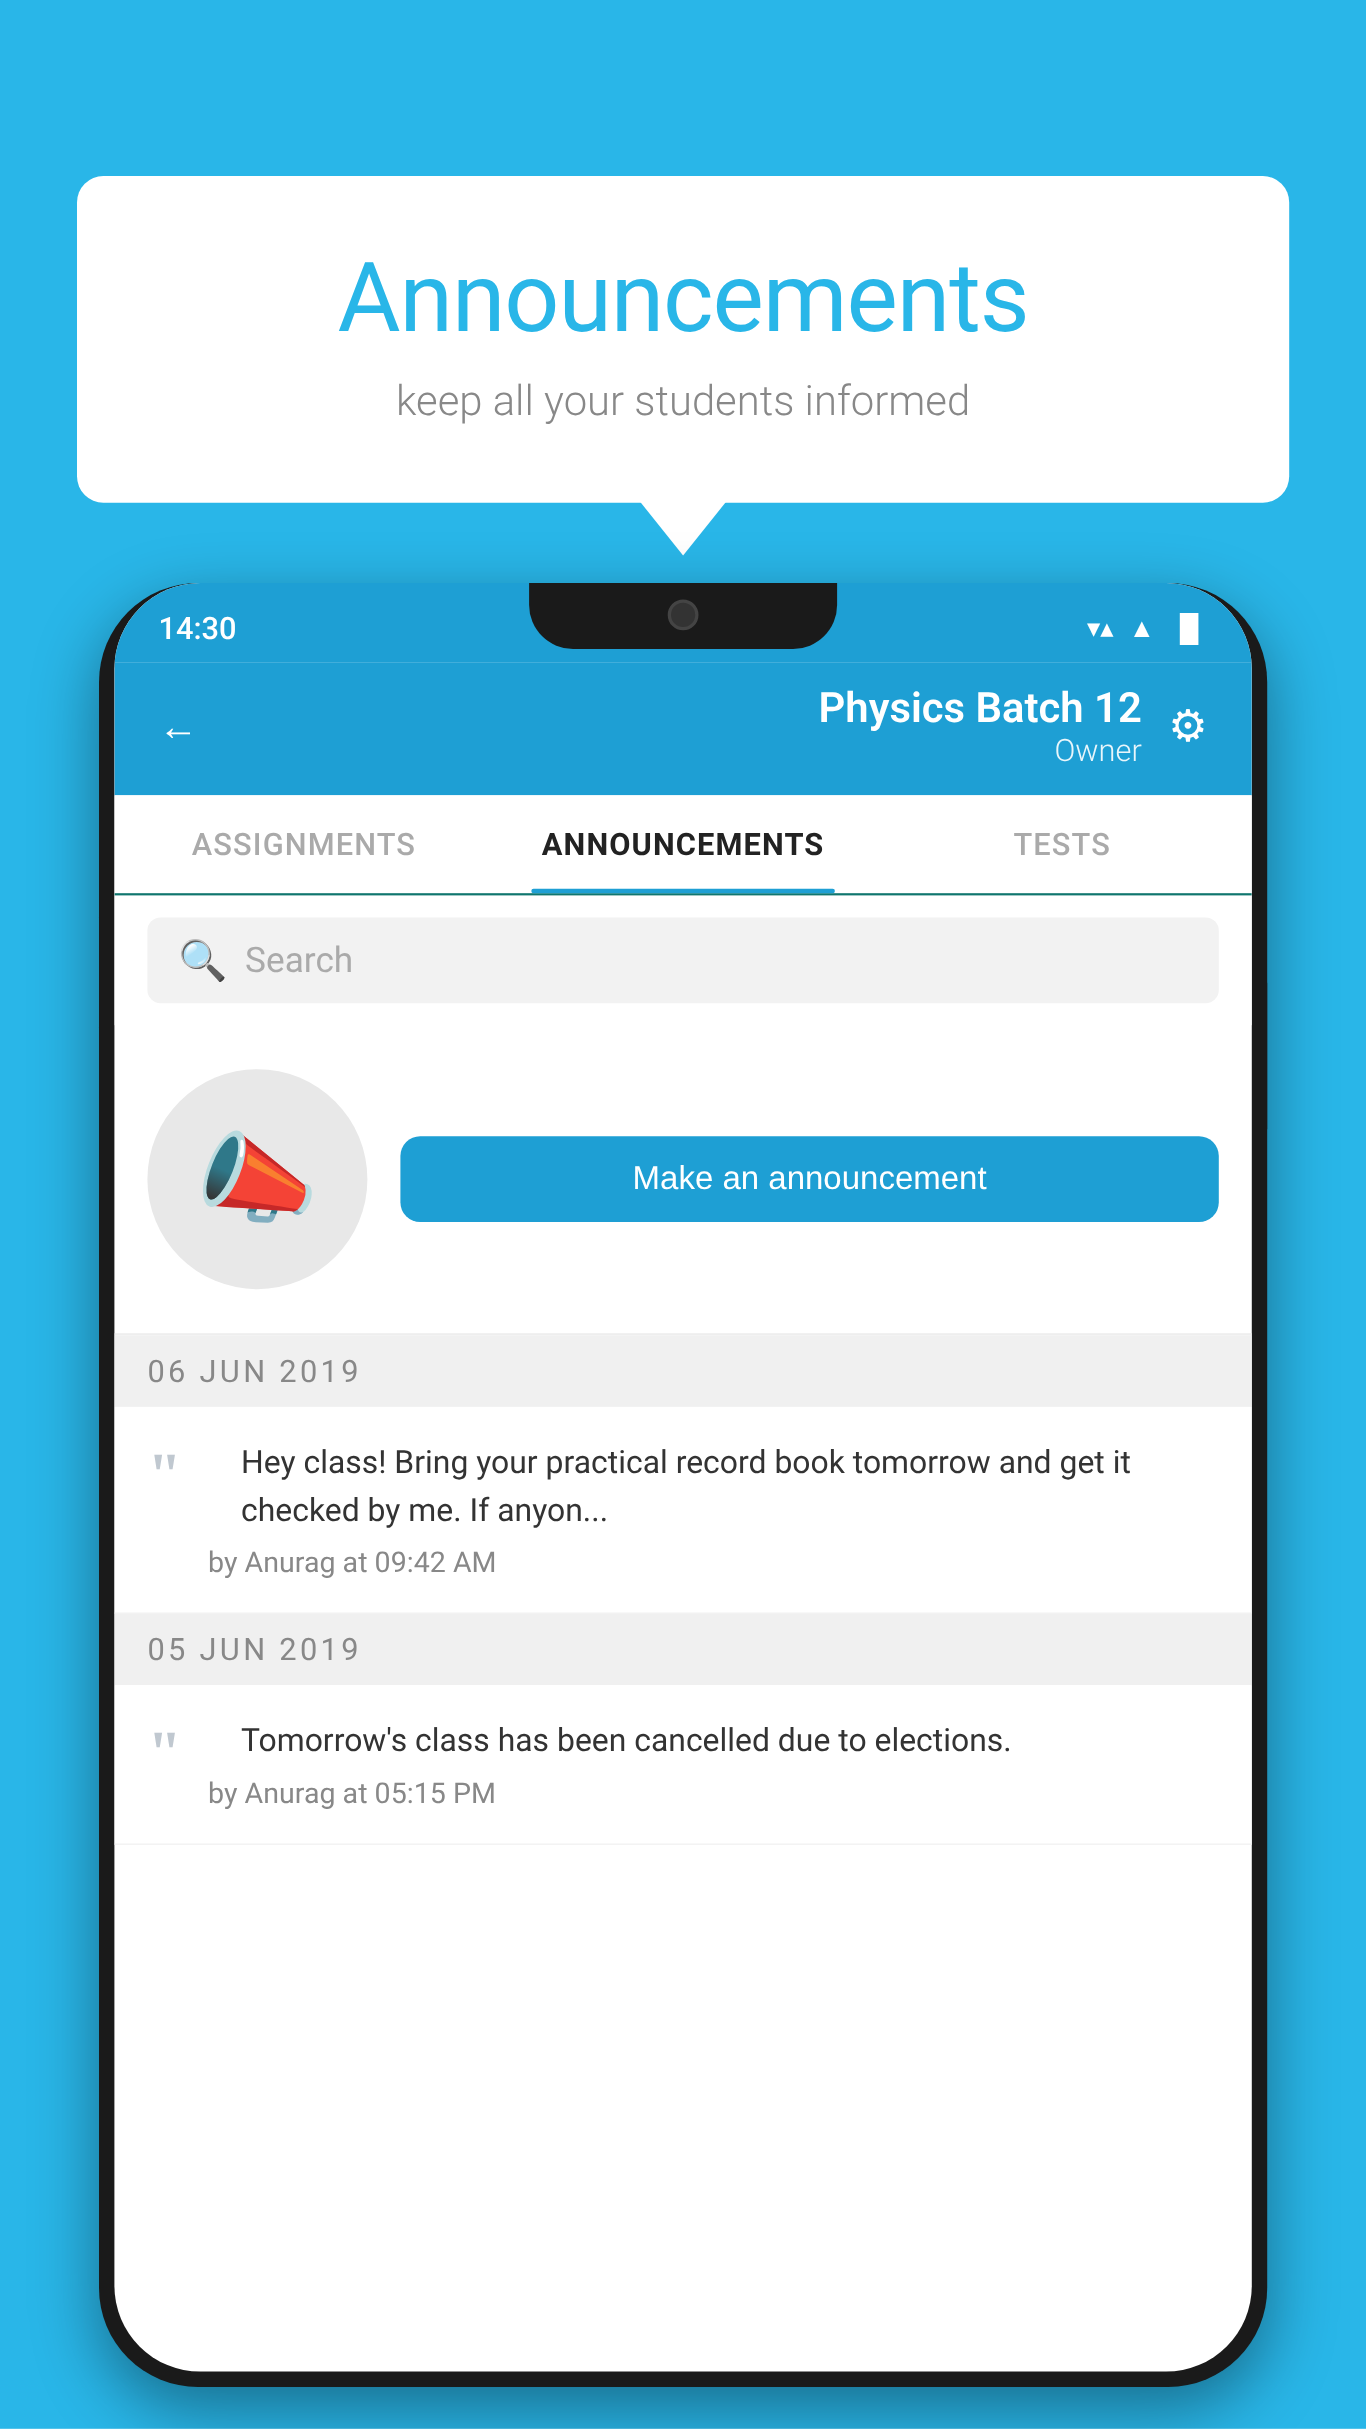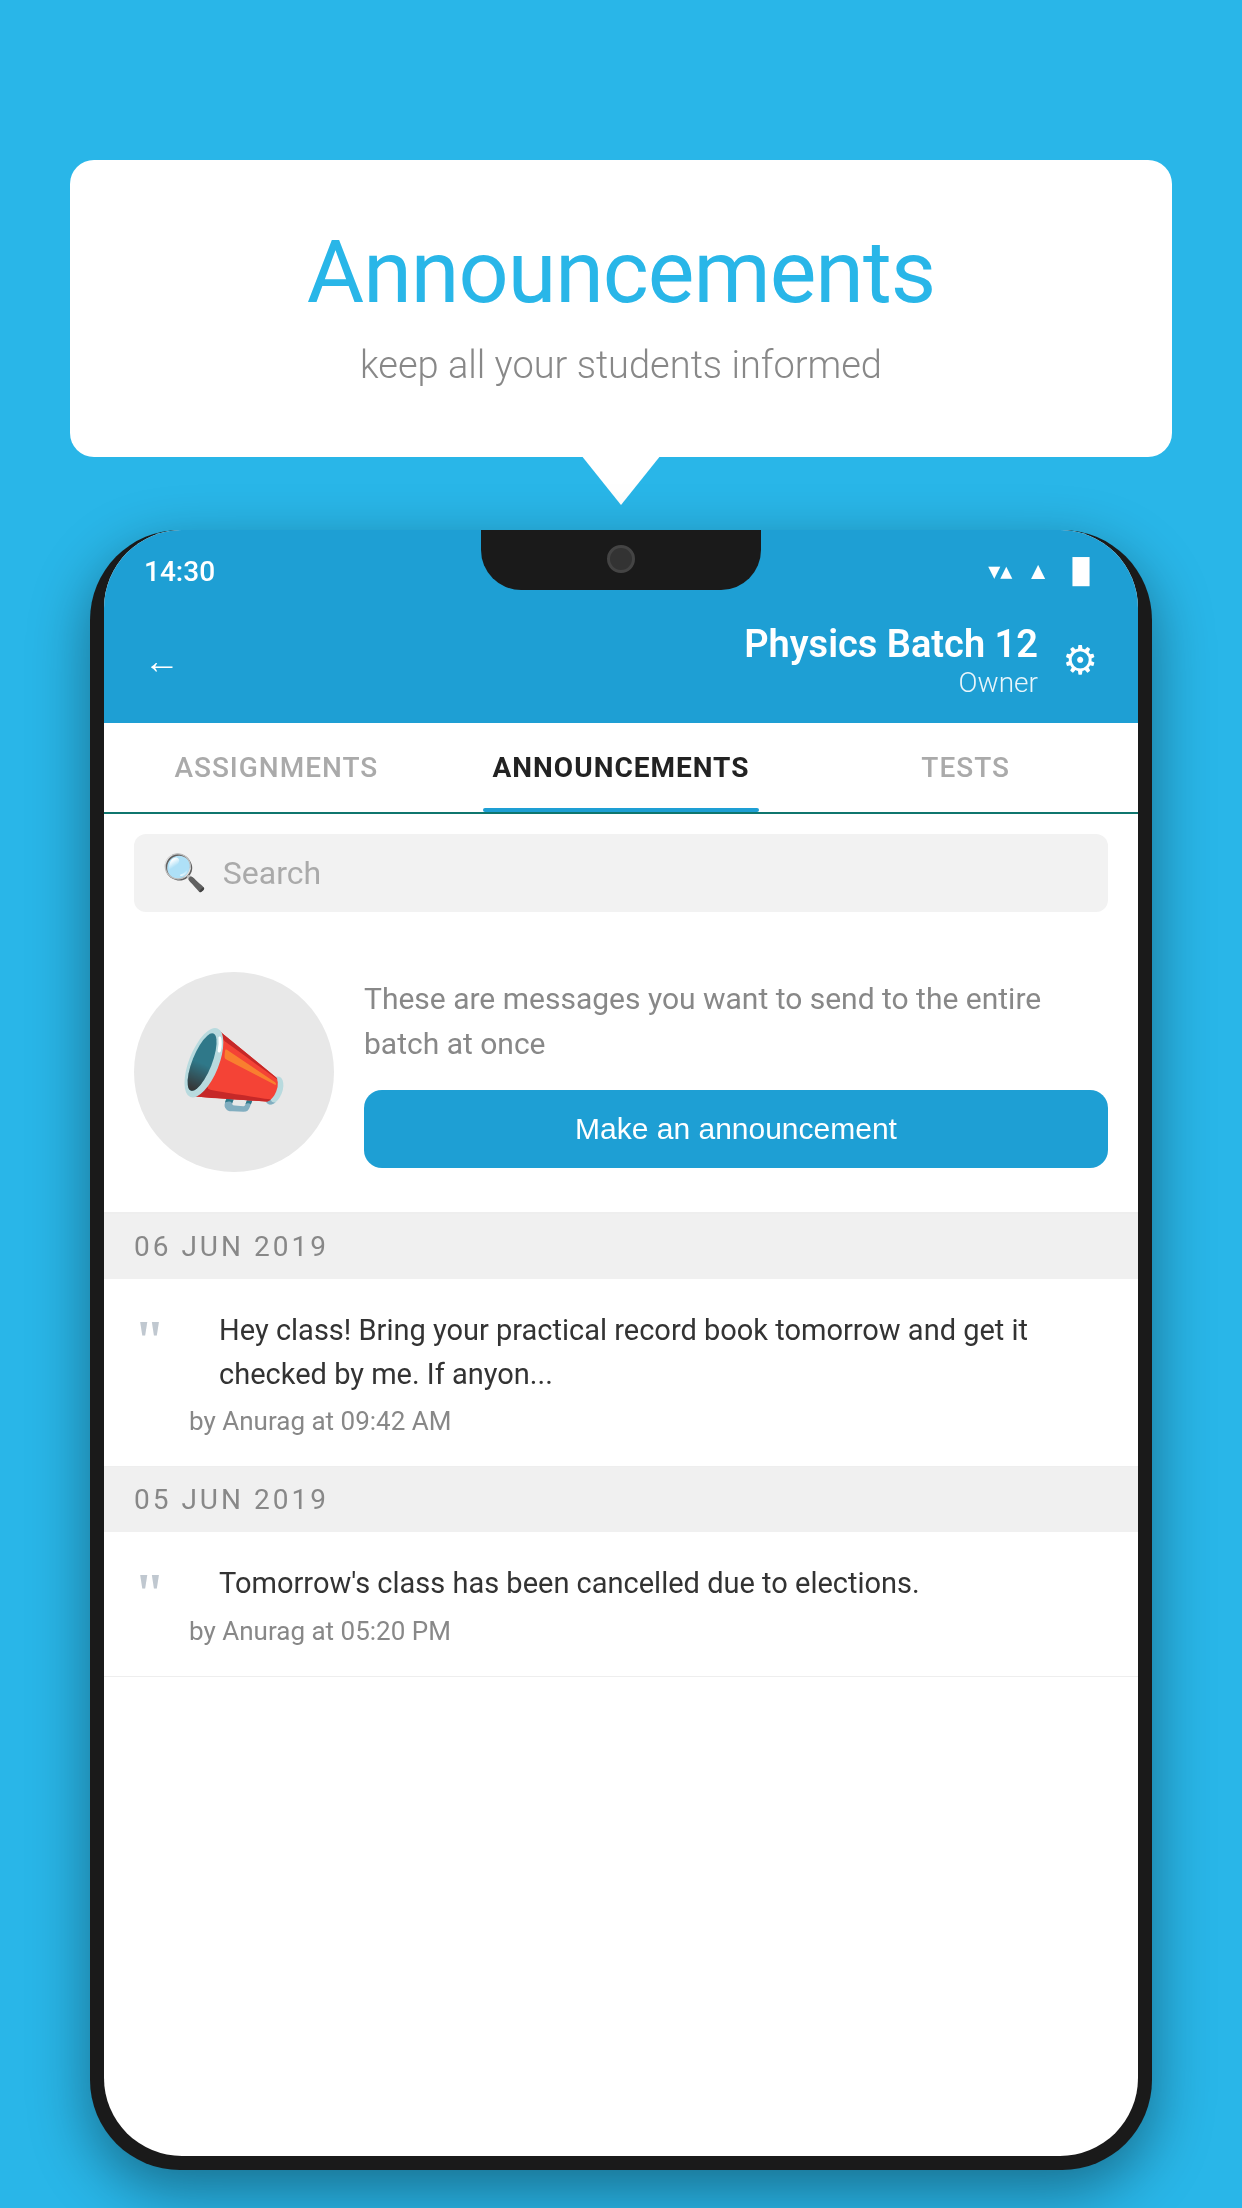--- a/index.html
+++ b/index.html
@@ -428,40 +428,39 @@
           <span class="search-icon-char">🔍</span>
           <span class="search-placeholder">Search</span>
         </div>
       </div>
 
       <div class="announcement-cta">
         <div class="megaphone-circle">
           <span class="megaphone-icon">📣</span>
         </div>
         <div class="cta-right">
-          <div class="cta-description">These are messages you want to send to the entire batch at once</div>
           <button class="make-announcement-btn">Make an announcement</button>
         </div>
       </div>
 
       <div class="date-separator">06  JUN  2019</div>
 
       <div class="announcement-item">
         <div class="quote-icon">"</div>
         <div class="announcement-content">
           <div class="announcement-text">Hey class! Bring your practical record book tomorrow and get it checked by me. If anyon...</div>
           <div class="announcement-meta">by Anurag at 09:42 AM</div>
         </div>
       </div>
 
       <div class="date-separator">05  JUN  2019</div>
 
       <div class="announcement-item">
         <div class="quote-icon">"</div>
         <div class="announcement-content">
           <div class="announcement-text">Tomorrow's class has been cancelled due to elections.</div>
-          <div class="announcement-meta">by Anurag at 05:20 PM</div>
+          <div class="announcement-meta">by Anurag at 05:15 PM</div>
         </div>
       </div>
 
     </div>
   </div>
 </div>
 
 </body></html>

